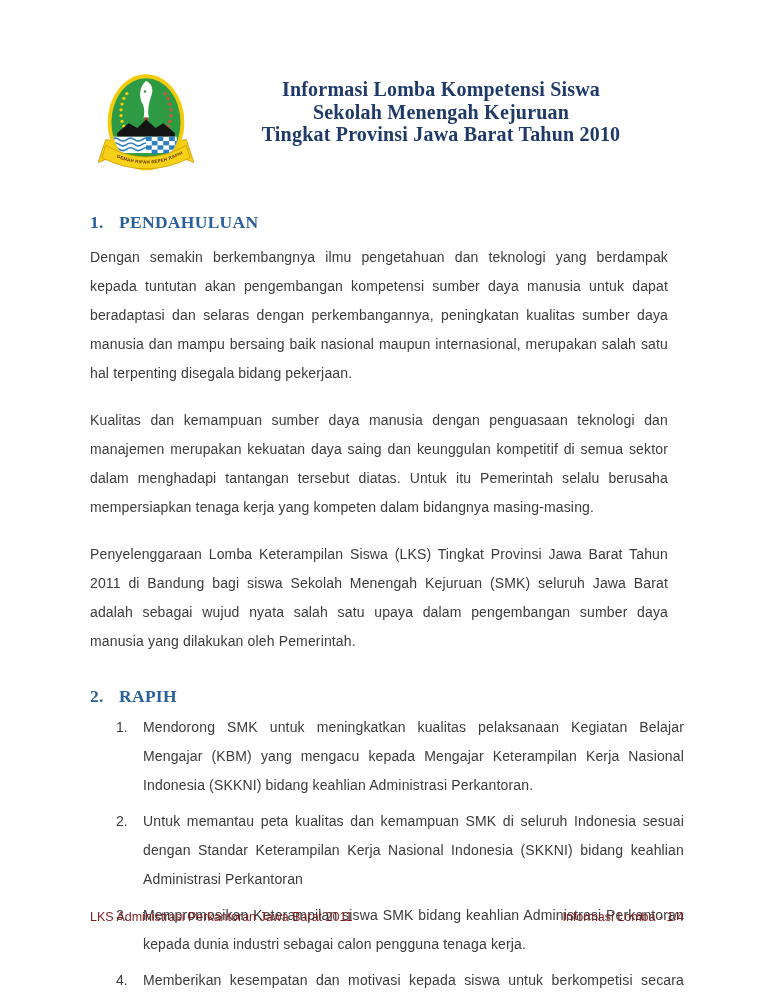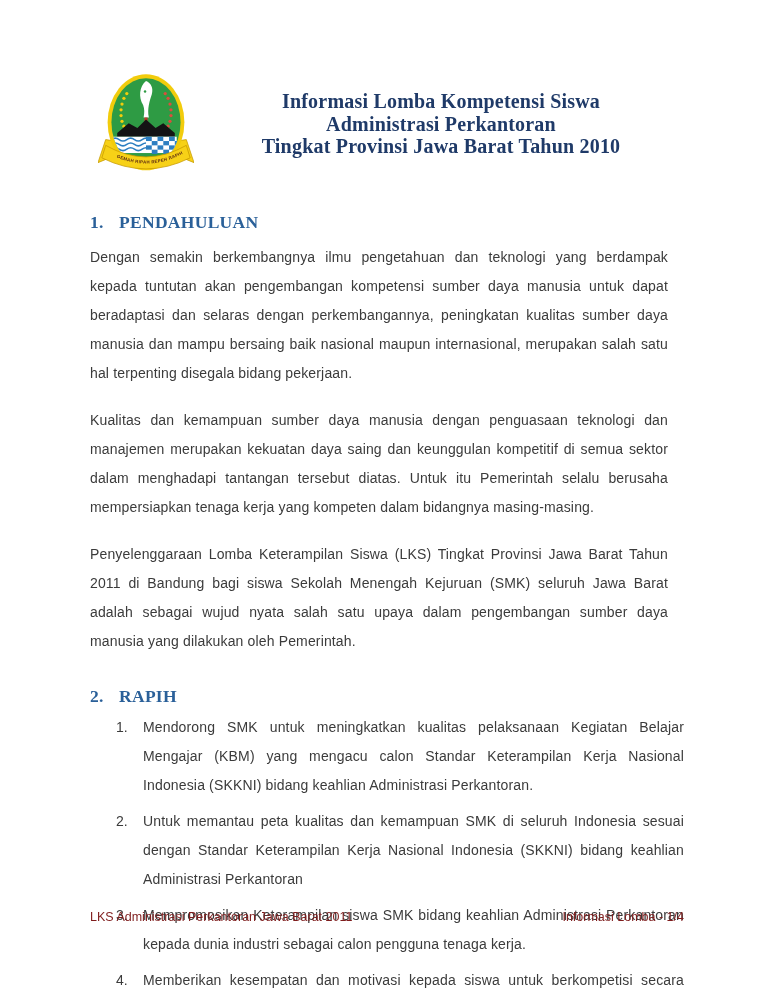--- a/index.html
+++ b/index.html
@@ -14,21 +14,21 @@
     color:#3b3b3b;
   }
 
   
   .doc-header { display:flex; align-items:flex-start; }
   .logo-left  { flex:0 0 auto; margin:12px 4px 0 8px; }
   .logo-right { flex:0 0 auto; margin:2px 0 0 2px; }
   .title-block {
     flex:1 1 auto;
     text-align:center;
-    margin-top:30px;
+    margin-top:18px;
     font-family:"Liberation Serif", serif;
     font-weight:bold;
     font-size:20px;
     line-height:22.5px;
     color:#1f3a68;
     letter-spacing:0.2px;
   }
 
   
   .sec-heading {
@@ -151,21 +151,21 @@
 
         <path d="M8,76 Q50,100 92,76 L96,89 Q50,112 4,89 Z" fill="#f7d117" stroke="#c79a00" stroke-width="0.8"></path>
         <text font-size="4.6" font-weight="bold" fill="#5c2a12" font-family="Liberation Sans, sans-serif" letter-spacing="0.3">
           <textPath href="#mottoPath" startOffset="8">GEMAH RIPAH REPEH RAPIH</textPath>
         </text>
       </svg>
     </div>
 
     <div class="title-block">
       <div>Informasi Lomba Kompetensi Siswa</div>
-      <div>Administrasi Perkantoran</div>
+      <div>Sekolah Menengah Kejuruan</div>
       <div>Tingkat Provinsi Jawa Barat Tahun 2010</div>
     </div>
 
   </header>
 
   <section>
     <h2 class="sec-heading">
       <span class="sec-num">1.</span>
       <span>PENDAHULUAN</span>
     </h2>
@@ -175,21 +175,21 @@
   </section>
 
   <section>
     <h2 class="sec-heading sec2">
       <span class="sec-num">2.</span>
       <span>RAPIH</span>
     </h2>
     <div class="goal-list">
       <div class="goal-item">
         <span class="li-num">1.</span>
-        <span class="li-text">Mendorong SMK untuk meningkatkan kualitas pelaksanaan Kegiatan Belajar Mengajar (KBM) yang mengacu calon Standar Keterampilan Kerja Nasional Indonesia (SKKNI) bidang keahlian Administrasi Perkantoran.</span>
+        <span class="li-text">Mendorong SMK untuk meningkatkan kualitas pelaksanaan Kegiatan Belajar Mengajar (KBM) yang mengacu kepada Mengajar Keterampilan Kerja Nasional Indonesia (SKKNI) bidang keahlian Administrasi Perkantoran.</span>
       </div>
       <div class="goal-item">
         <span class="li-num">2.</span>
         <span class="li-text">Untuk memantau peta kualitas dan kemampuan SMK di seluruh Indonesia sesuai dengan Standar Keterampilan Kerja Nasional Indonesia (SKKNI) bidang keahlian Administrasi Perkantoran</span>
       </div>
       <div class="goal-item">
         <span class="li-num">3.</span>
         <span class="li-text">Mempromosikan Keterampilan siswa SMK bidang keahlian Administrasi Perkantoran kepada dunia industri sebagai calon pengguna tenaga kerja.</span>
       </div>
       <div class="goal-item">

